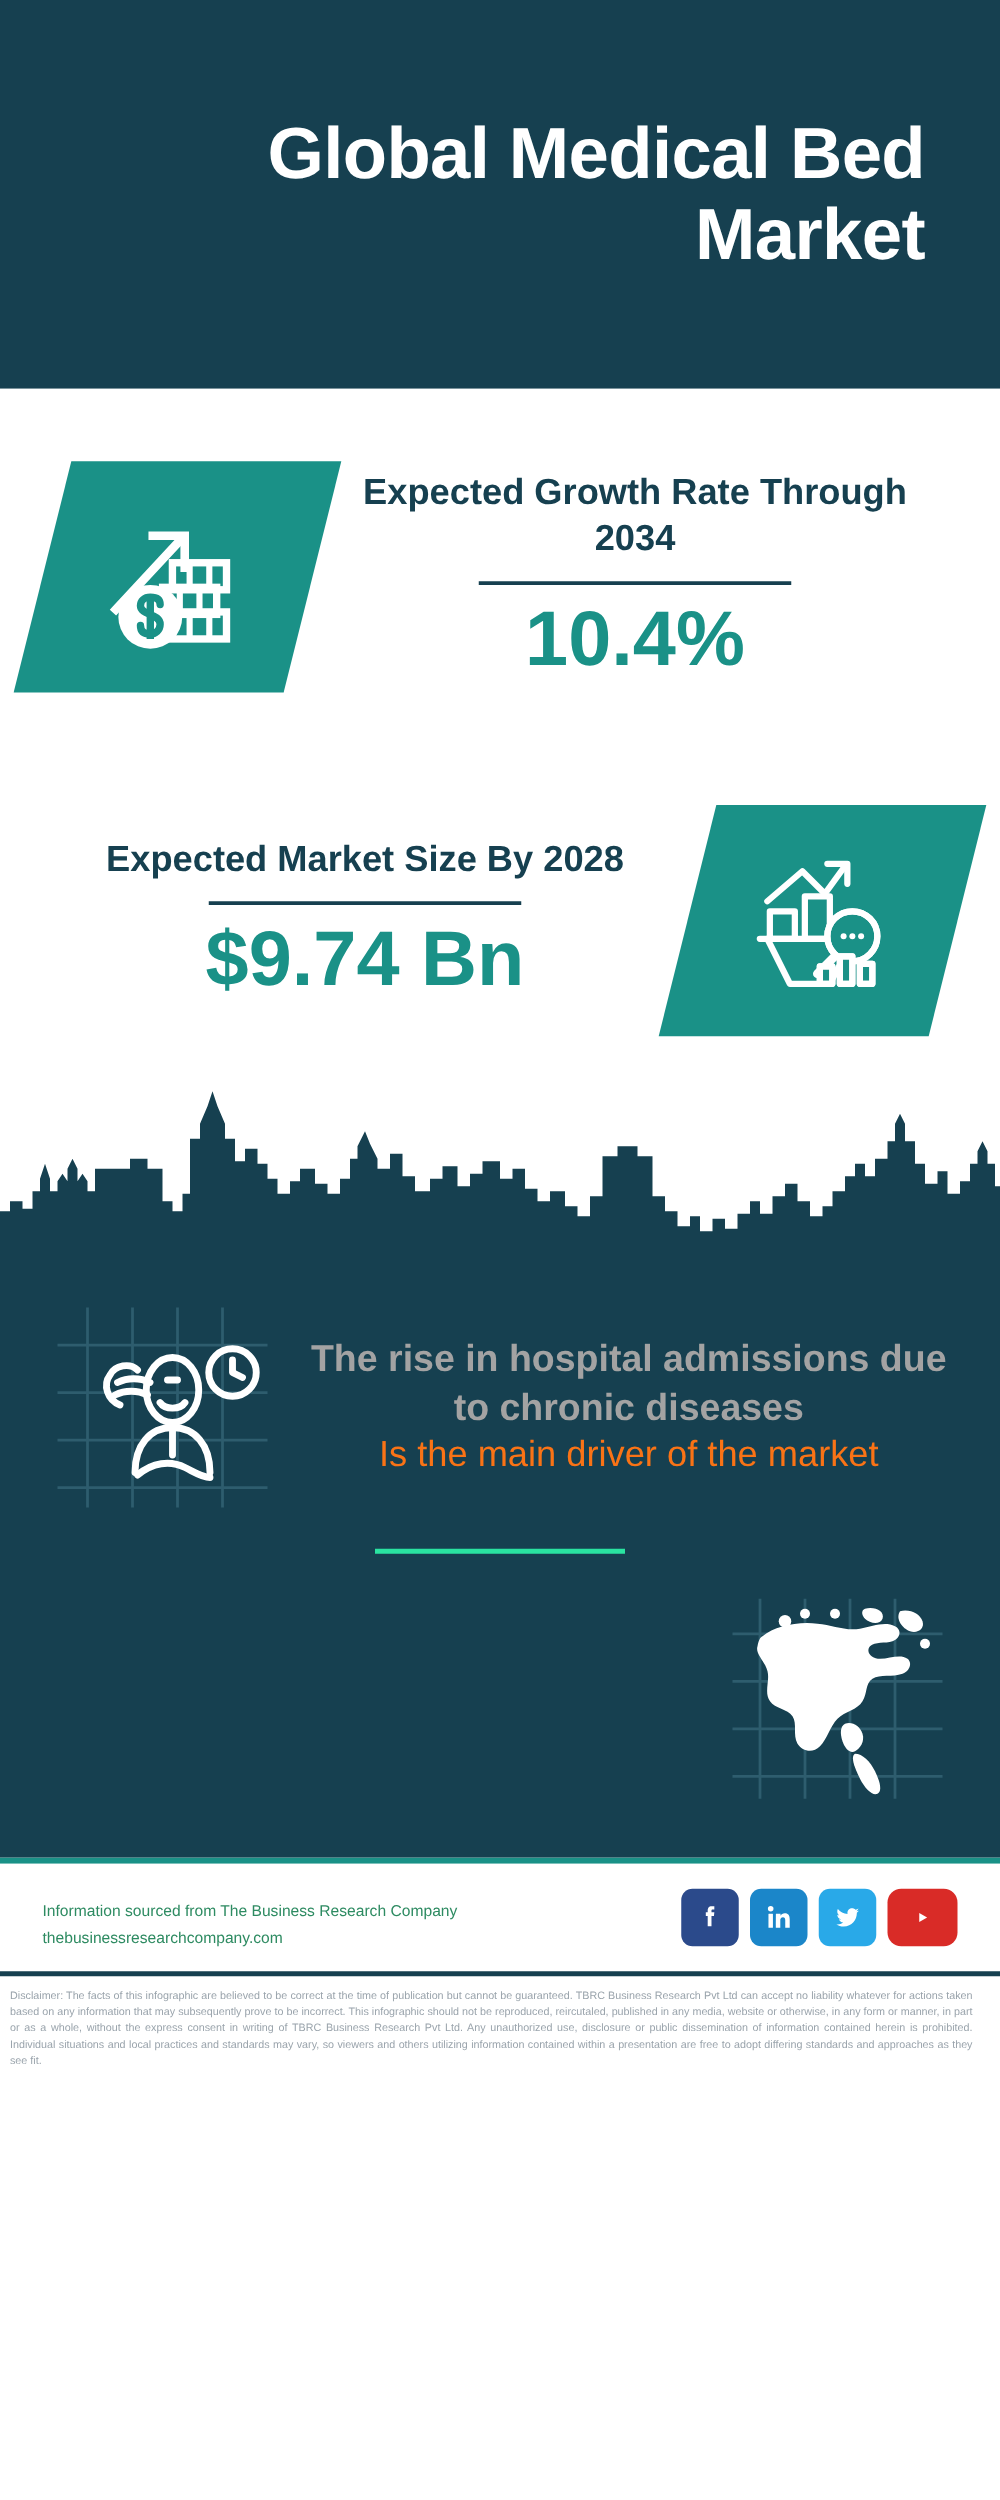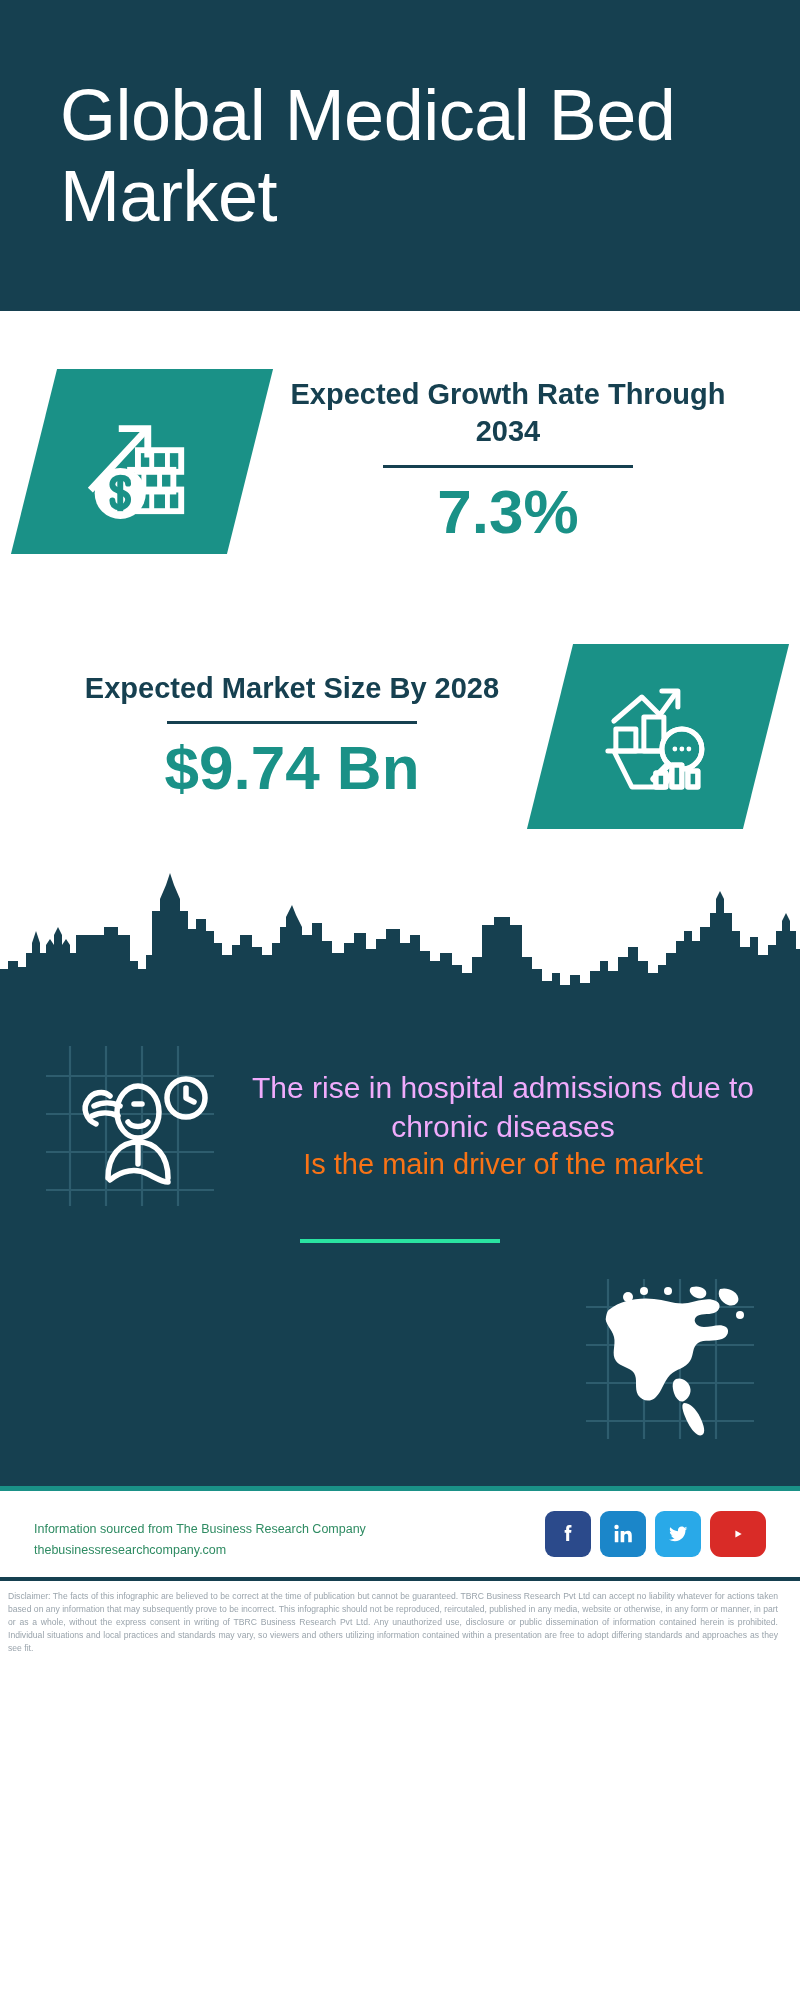--- a/index.html
+++ b/index.html
@@ -14,24 +14,24 @@
 
   
   .header {
     background:#164050;
     height:311px;
     display:flex; align-items:center; justify-content:center;
     padding:0 60px;
   }
   .header-title {
     color:#ffffff;
-    font-size:72px;
-    font-weight:normal;
+    font-size:58px;
+    font-weight:bold;
     line-height:1.12;
-    text-align:left;
+    text-align:right;
     letter-spacing:-0.5px;
   }
 
   
   .stats { background:#ffffff; padding:0; }
 
   .stat-row {
     display:flex; align-items:center;
     padding:0 34px;
   }
@@ -84,23 +84,23 @@
 
   .icon-box {
     flex:0 0 200px;
     height:175px;
     display:flex; align-items:center; justify-content:center;
     position:relative;
   }
   .insight-text { flex:1; text-align:center; padding:0 6px; }
 
   .highlight {
-    color:#f0abfc;
+    color:#a3a3a3;
     font-size:30px;
-    font-weight:normal;
+    font-weight:bold;
     line-height:1.3;
     display:block;
   }
   .subtext {
     color:#f97316;
     font-size:29px;
     font-weight:normal;
     line-height:1.3;
     display:block;
   }
@@ -172,21 +172,21 @@
         <line x1="70" y1="88" x2="70" y2="110" stroke-width="5"></line>
         <line x1="86" y1="88" x2="86" y2="110" stroke-width="5"></line>
         <circle cx="38" cy="92" r="26" fill="#ffffff" stroke="none"></circle>
         <path d="M38 74 L38 110" stroke="#1a9187" stroke-width="6"></path>
         <path d="M46 82 C46 77 42 76 38 76 C33 76 30 79 30 83 C30 91 46 89 46 98 C46 103 42 106 38 106 C33 106 30 104 30 99" stroke="#1a9187" stroke-width="6" fill="none" stroke-linecap="round"></path>
       </svg>
     </div>
     <div class="stat-text">
       <div class="stat-label">Expected Growth Rate Through 2034</div>
       <div class="stat-rule"></div>
-      <div class="stat-value">7.3%</div>
+      <div class="stat-value">10.4%</div>
     </div>
   </div>
 
   <div class="stat-row two">
     <div class="stat-text">
       <div class="stat-label">Expected Market Size By 2028</div>
       <div class="stat-rule"></div>
       <div class="stat-value">$9.74 Bn</div>
     </div>
     <div class="para">

